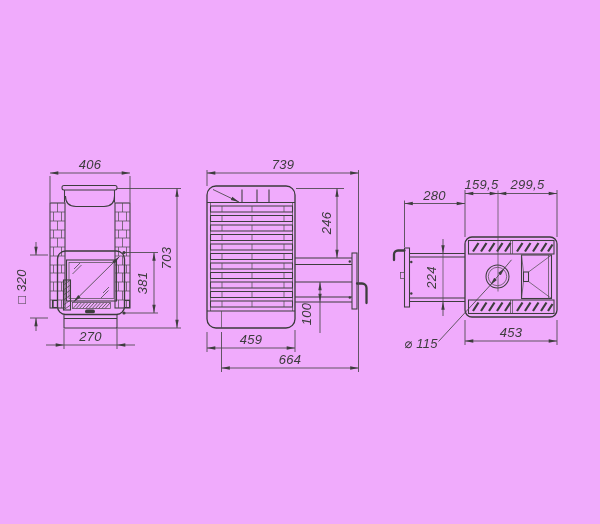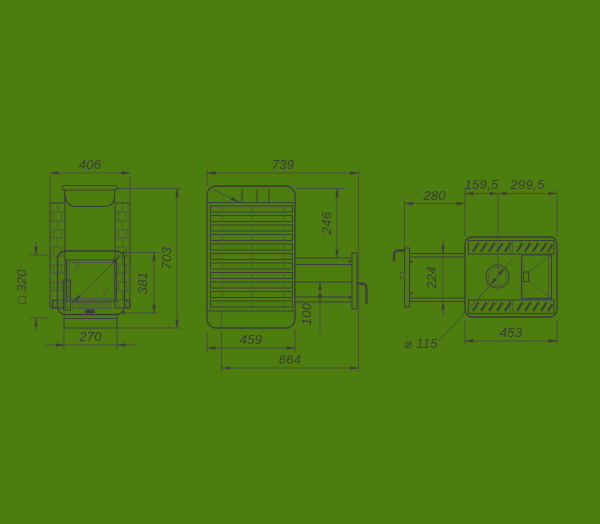--- a/index.html
+++ b/index.html
@@ -1,16 +1,16 @@
 <!DOCTYPE html>
 <html><head>
 <meta charset="utf-8">
 <style>
   html,body{margin:0;padding:0;background:#fff;}
-  .stage{position:relative;width:600px;height:524px;background:#4d7c0f;overflow:hidden;}
+  .stage{position:relative;width:600px;height:524px;background:#f0abfc;overflow:hidden;}
   svg{position:absolute;left:0;top:0;}
   .ln   {stroke:#3d3d3d;stroke-width:1.05;fill:none;}
   .ln2  {stroke:#3a3a3a;stroke-width:1.3;fill:none;}
   .thin {stroke:#4a4a4a;stroke-width:0.7;fill:none;}
   .dim  {stroke:#474747;stroke-width:0.85;fill:none;}
   .hatch{stroke:#4a4a4a;stroke-width:0.8;fill:none;}
   .hatch2{stroke:#3d3d3d;stroke-width:2.2;fill:none;}
   .hook {stroke:#3d3d3d;stroke-width:2.3;fill:none;stroke-linecap:round;}
   .dot  {fill:#3d3d3d;stroke:none;}
   .dim-text{font:italic 13px "Liberation Sans","DejaVu Sans",sans-serif;fill:#3c3c3c;text-anchor:middle;letter-spacing:.3px;}

